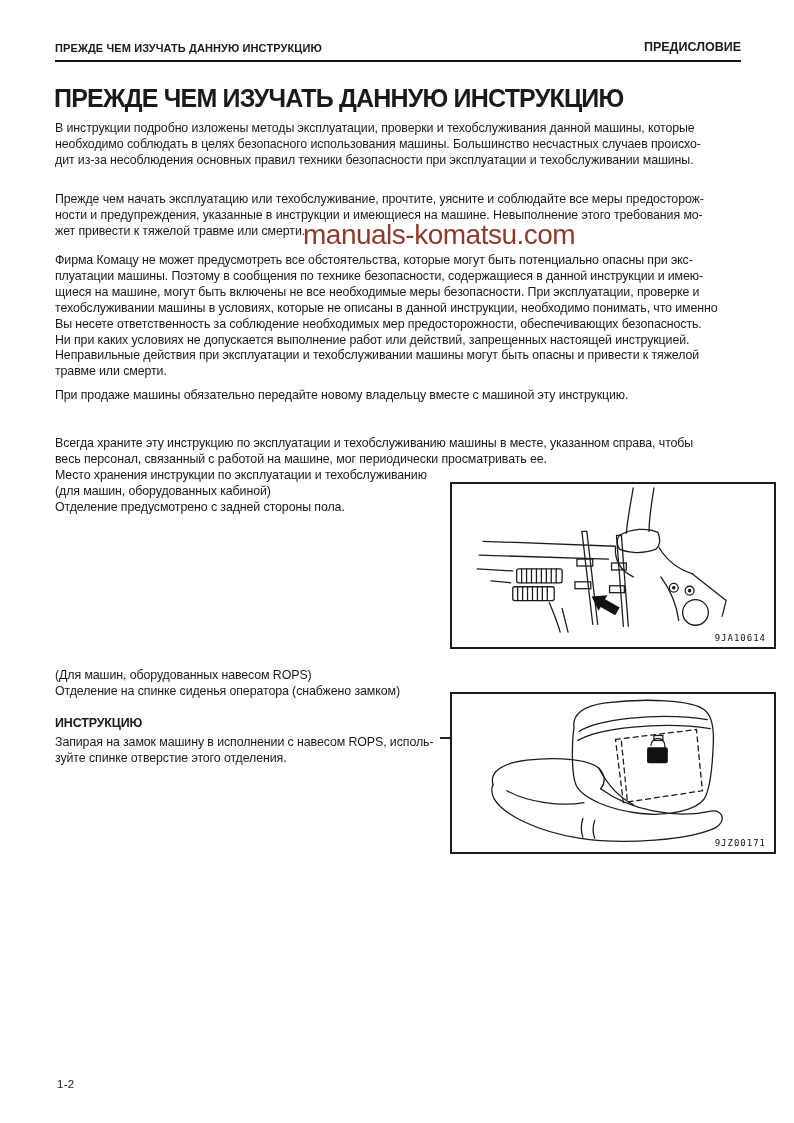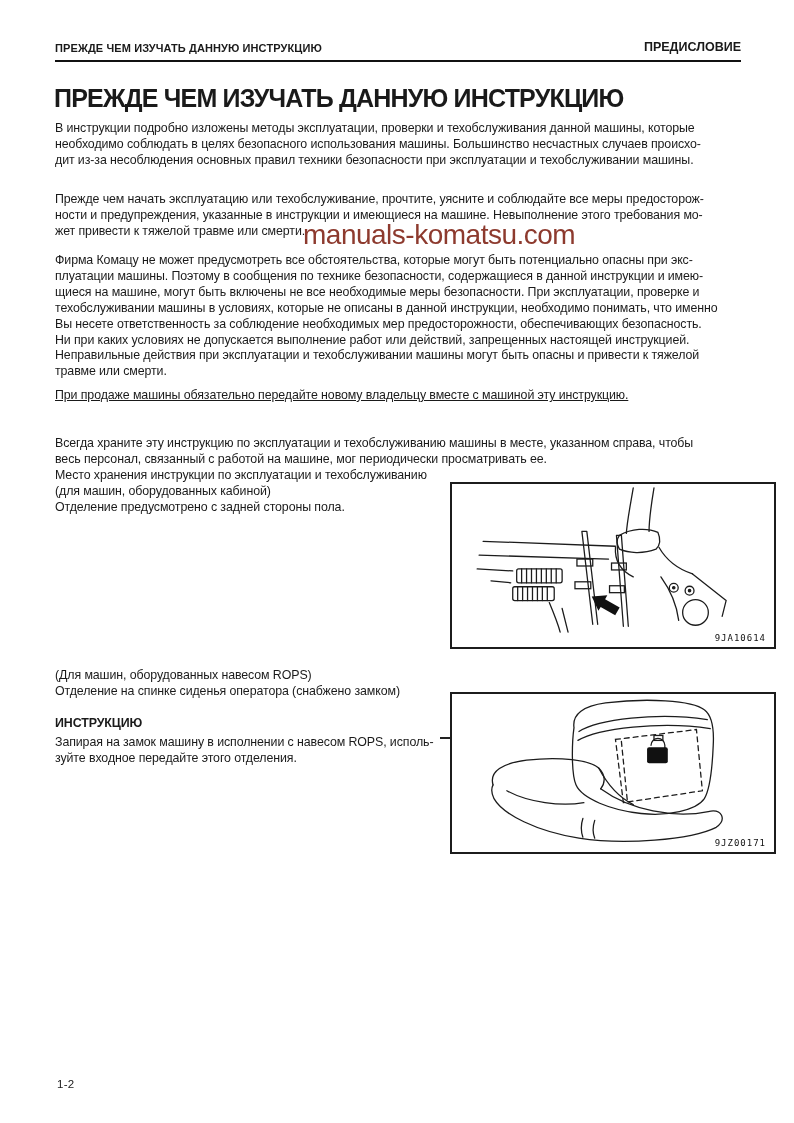--- a/index.html
+++ b/index.html
@@ -20,21 +20,21 @@
     font-size:25px;font-weight:bold;letter-spacing:-0.8px;white-space:nowrap;
   }
   .body-text{
     position:absolute;left:55px;width:692px;
     font-size:12.4px;line-height:15.9px;letter-spacing:-0.1px;
     white-space:pre-line;text-align:left;
   }
   .p1{top:121px;}
   .p2{top:192px;}
   .p3{top:253px;}
-  .p4{top:388px;text-decoration:underline;}
+  .p4{top:388px;}
   .p5{top:436px;}
   .rops{top:668px;width:430px;}
   .note-head{top:716px;font-weight:bold;white-space:nowrap;}
   .note-body{top:735px;width:420px;}
   .watermark{
     position:absolute;top:219px;left:303px;
     font-size:28px;letter-spacing:-0.5px;white-space:nowrap;z-index:5;
   }
   .figure{
     position:absolute;left:450px;width:326px;background:#fff;
@@ -129,21 +129,21 @@
       </g>
       <polygon points="0,0 13,-9 13,-4.5 30,-4.5 30,4.5 13,4.5 13,9" transform="translate(126,114) rotate(30)" fill="#111"></polygon>
     </svg>
     <span class="fig-code">9JA10614</span>
   </div>
 
   <div class="body-text rops">(Для машин, оборудованных навесом ROPS)
 Отделение на спинке сиденья оператора (снабжено замком)</div>
   <div class="body-text note-head">ИНСТРУКЦИЮ</div>
   <div class="body-text note-body">Запирая на замок машину в исполнении с навесом ROPS, исполь-
-зуйте входное передайте этого отделения.</div>
+зуйте спинке отверстие этого отделения.</div>
 
   <div class="tick"></div>
 
   <div class="figure fig2">
     <svg viewBox="0 0 295 160">
       <g stroke="#1c1c1c" stroke-width="1.3" fill="none" stroke-linecap="round">
 
         <path d="M108,34 C106,20 118,12 140,9 C180,4 228,6 240,16 C248,22 250,34 249,52 C248,76 246,96 240,106 C232,118 202,124 176,121 C146,118 116,106 110,92 C105,80 106,48 108,34 Z"></path>
         <path d="M113,38 C132,26 192,18 243,26"></path>
         <path d="M112,47 C132,35 196,27 246,35"></path>

